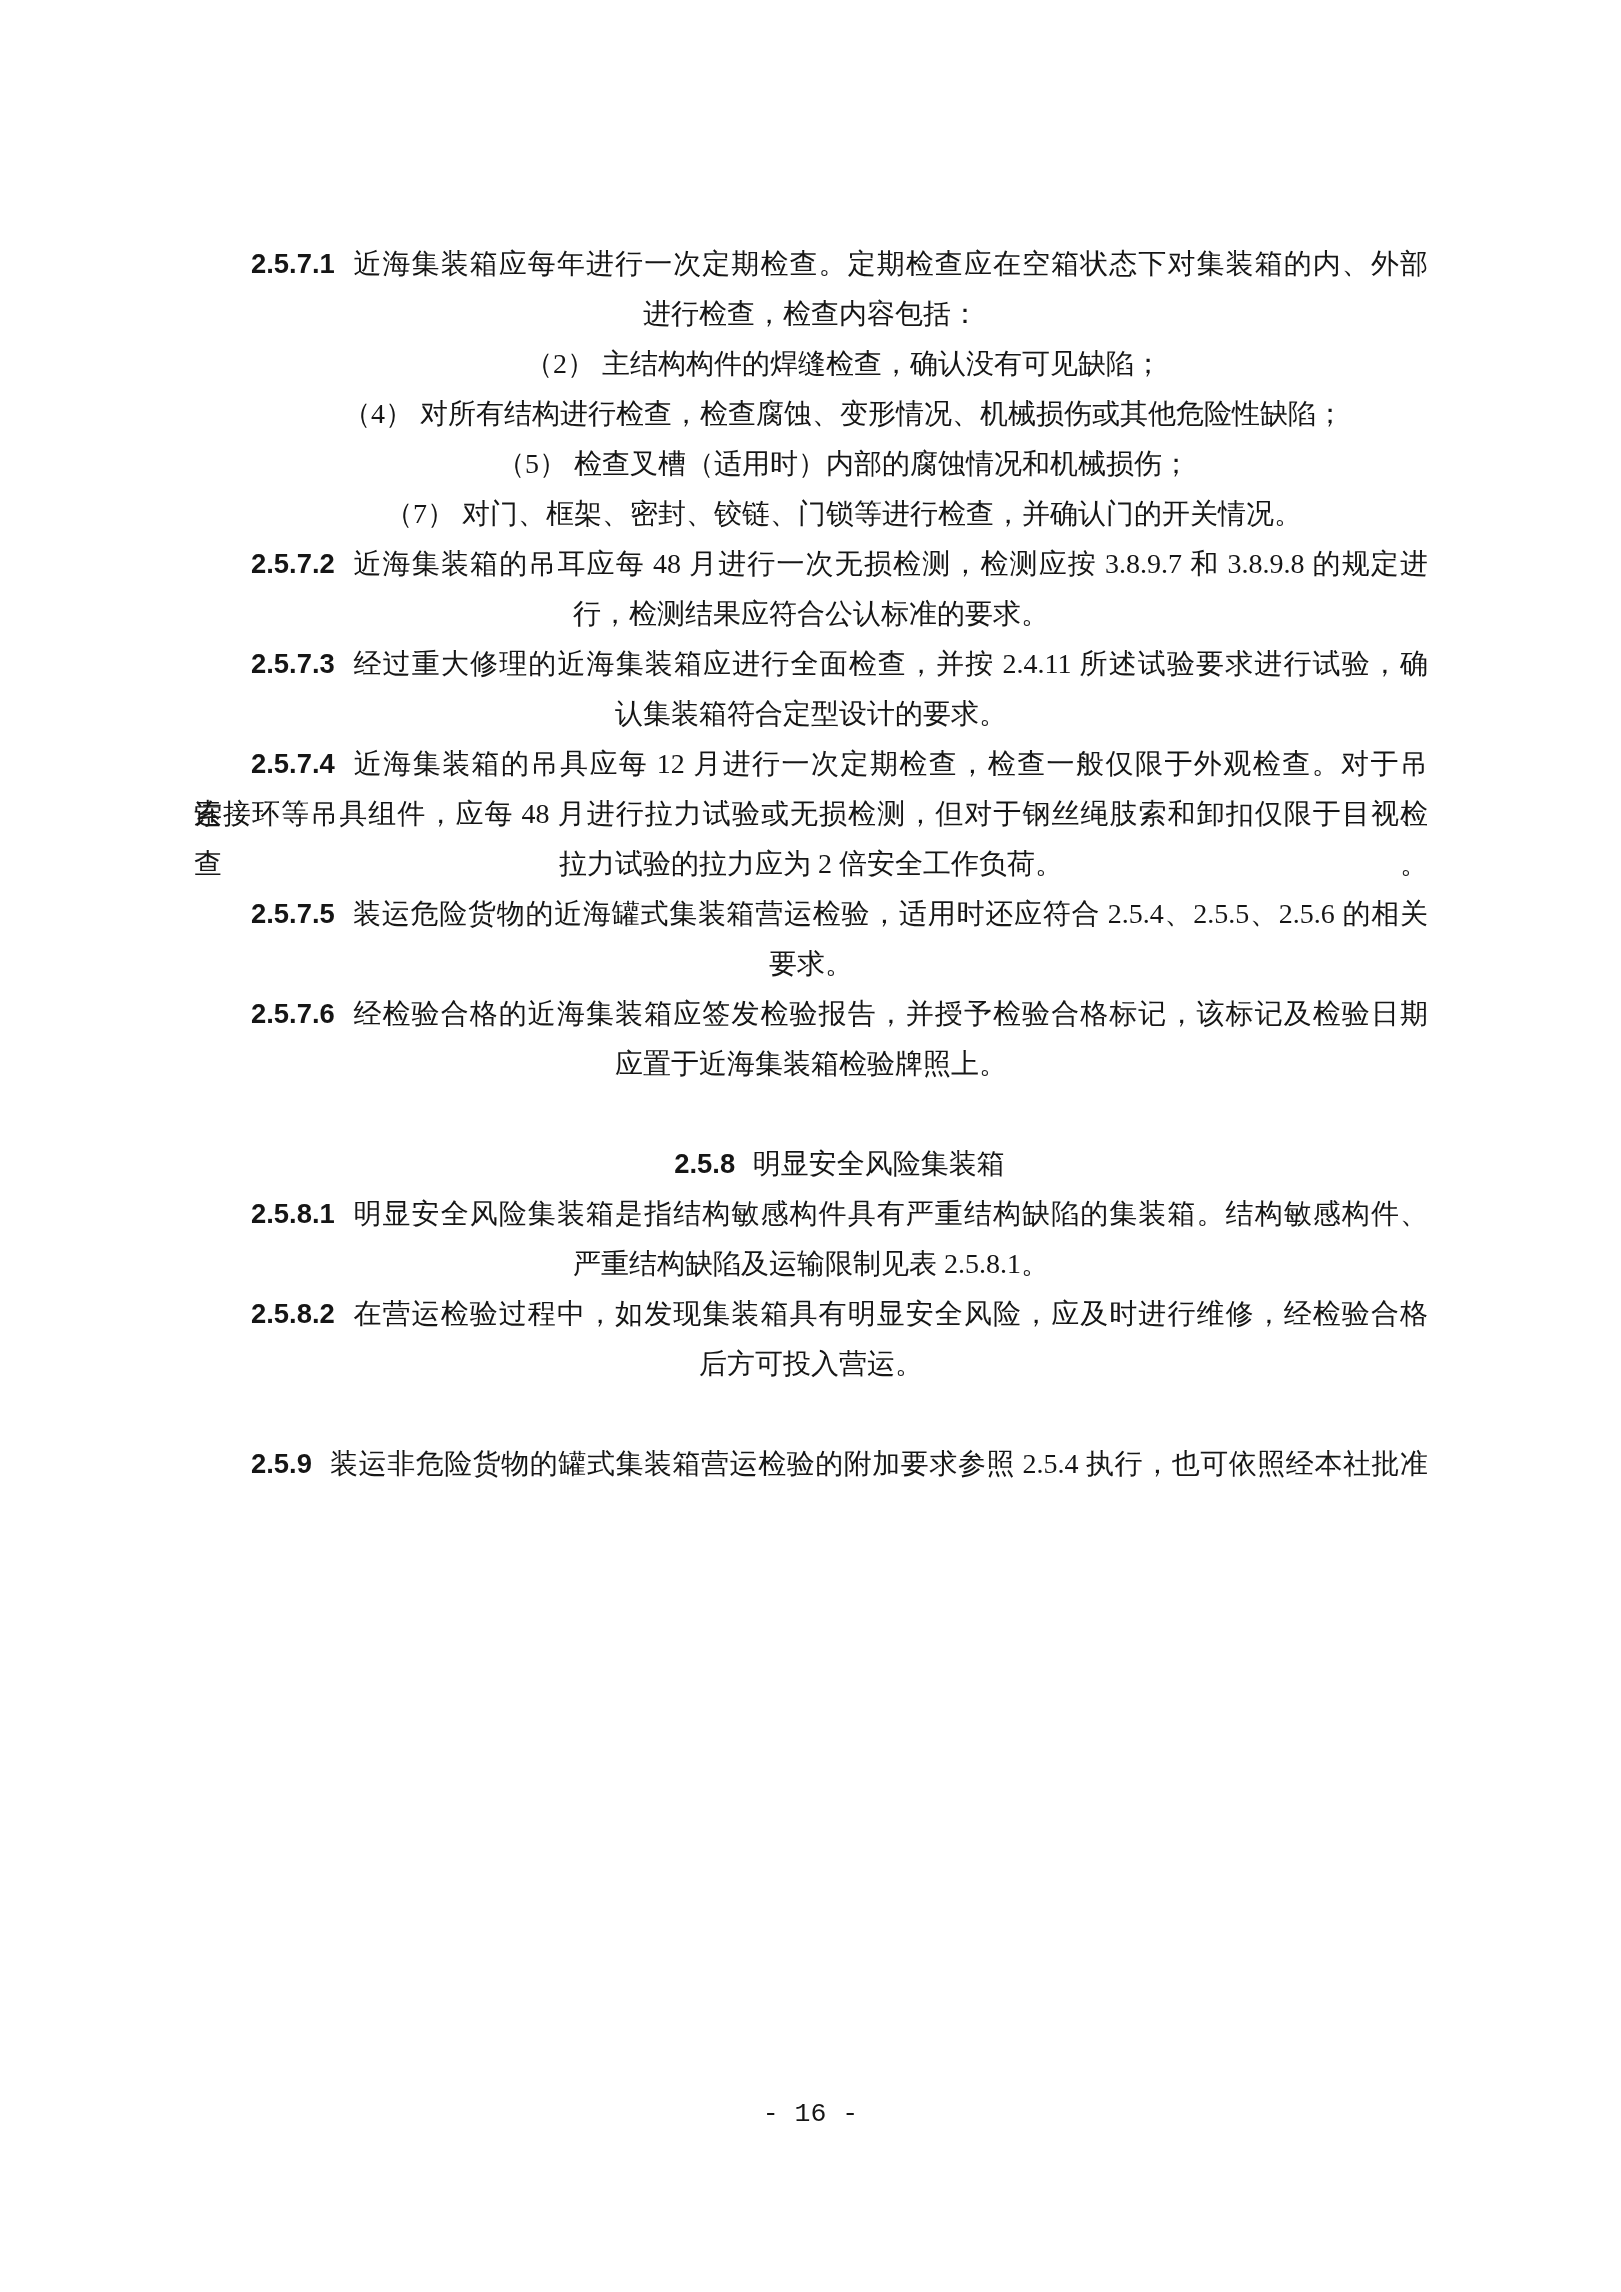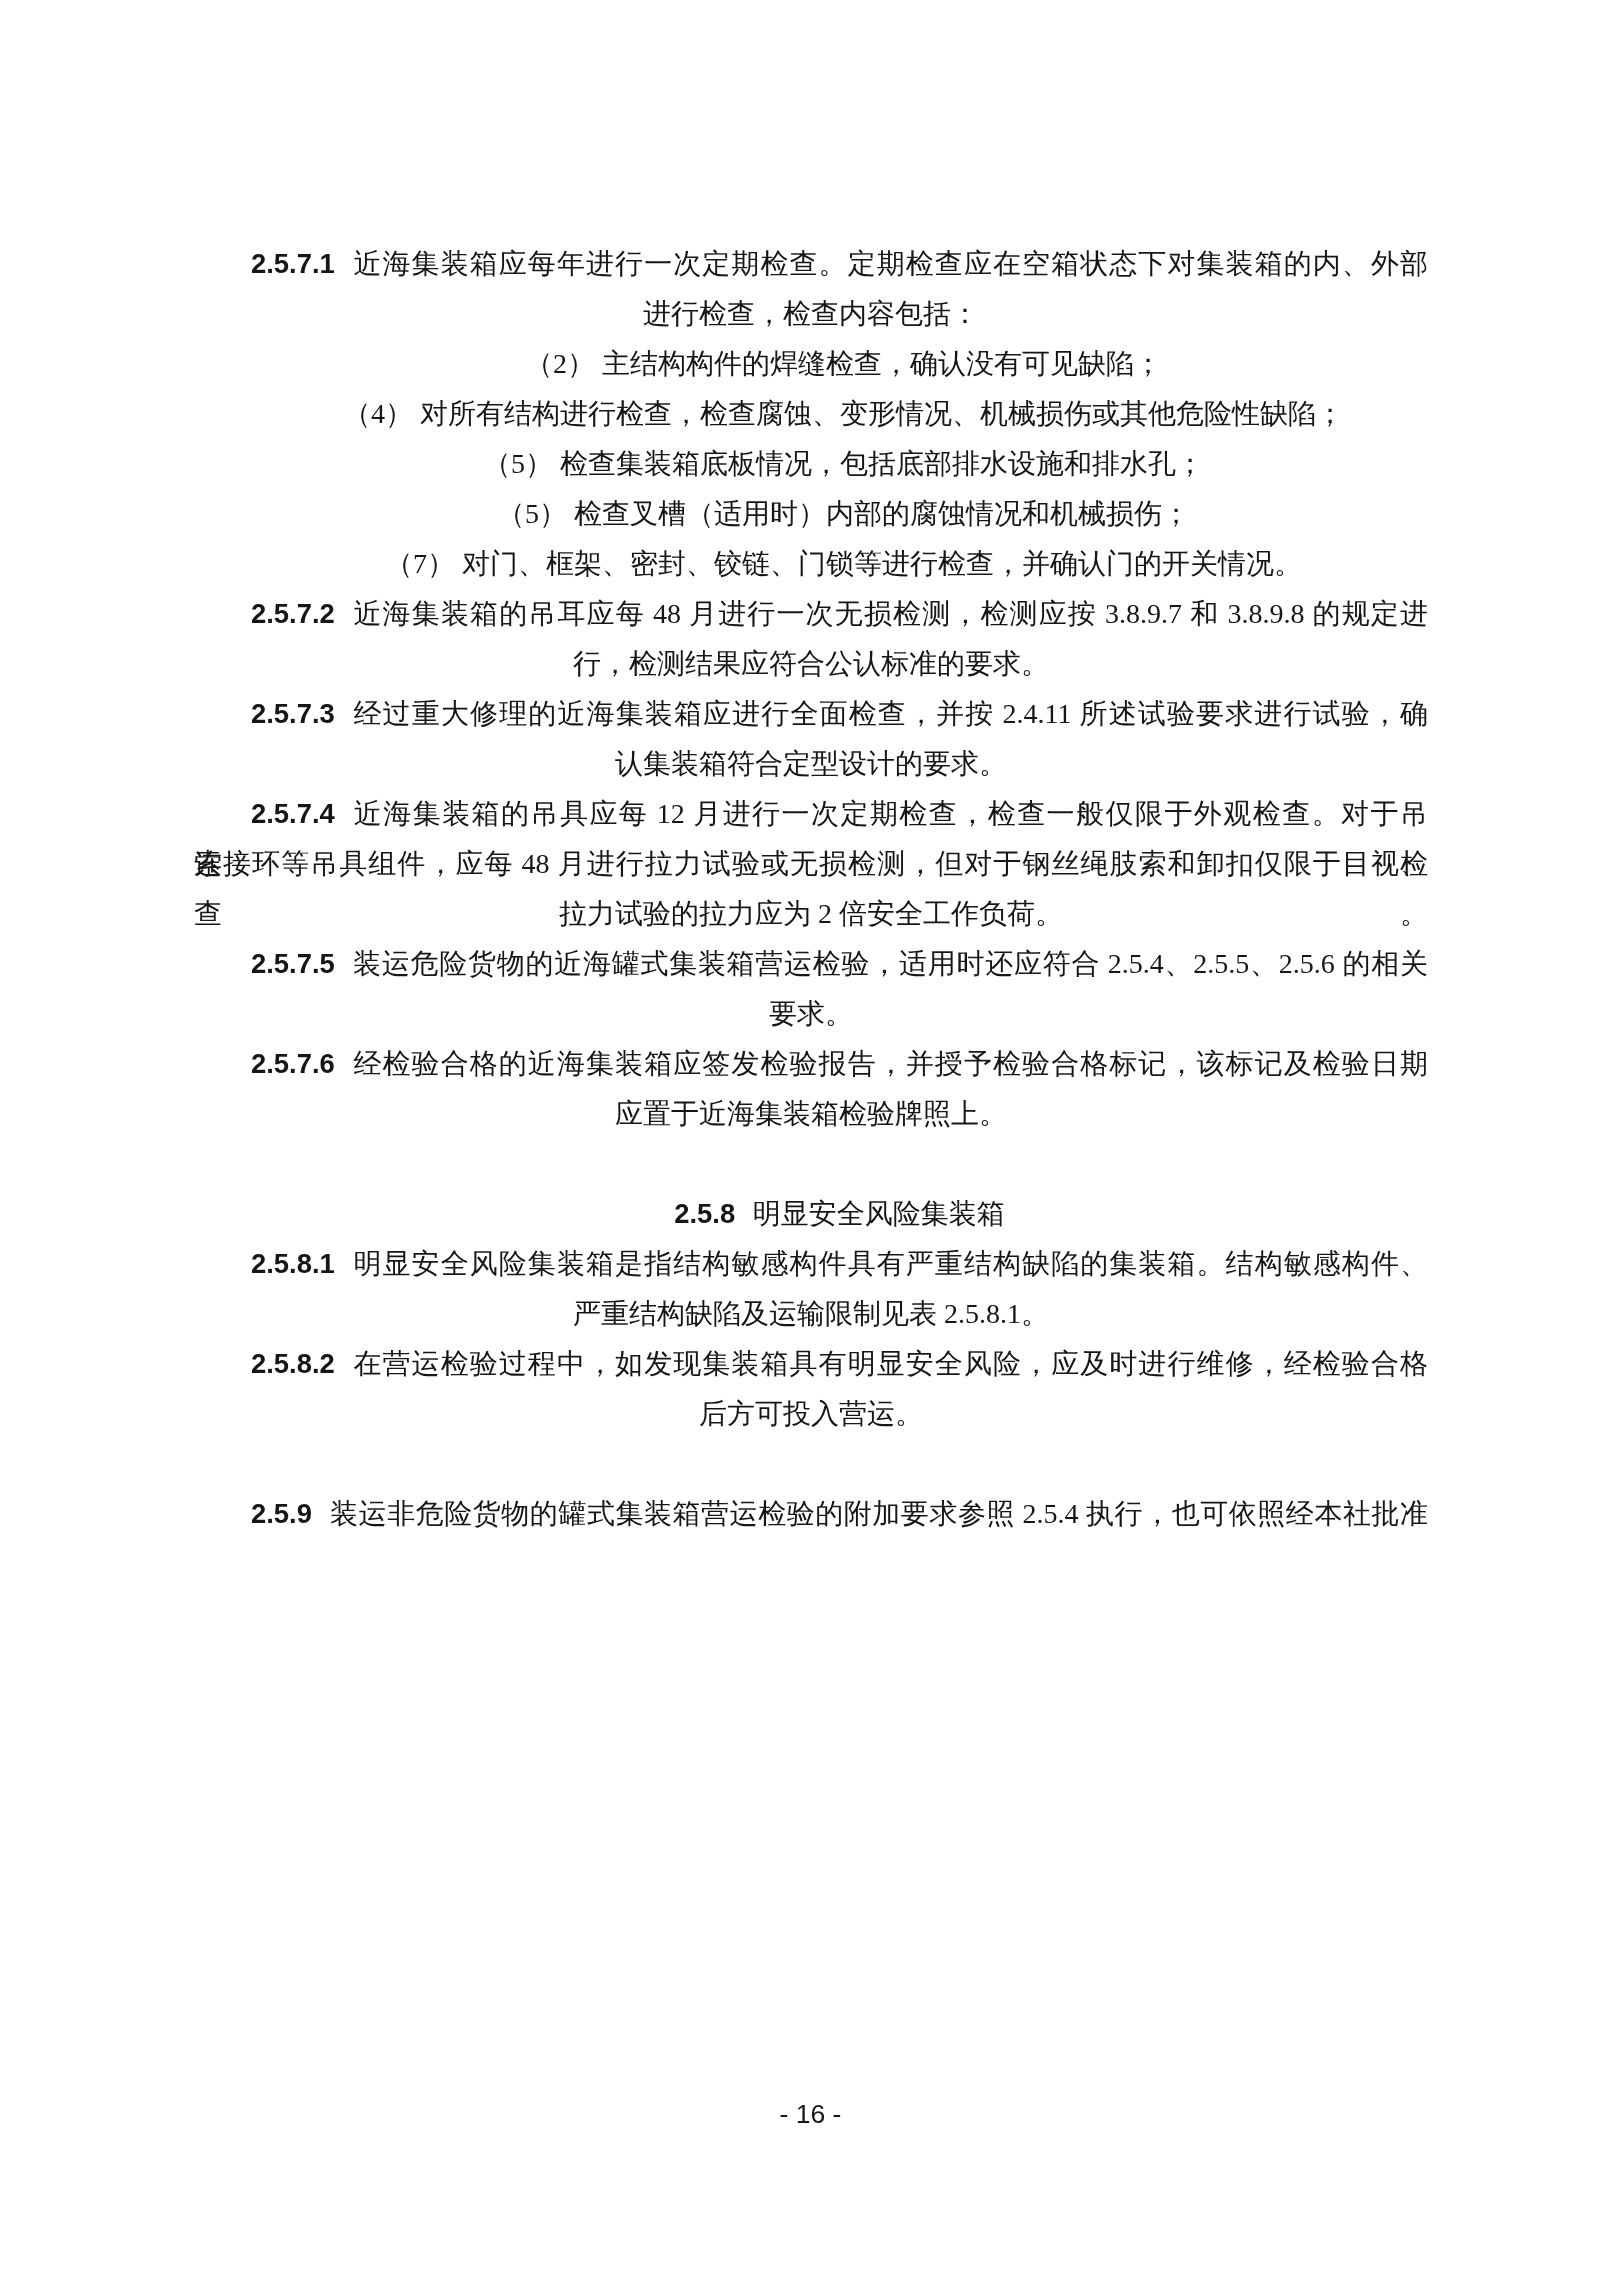--- a/index.html
+++ b/index.html
@@ -50,34 +50,33 @@
     margin-right: 17.6px;
     letter-spacing: 0px;
   }
   .footer {
     position: absolute;
     left: 0;
     top: 2099px;
     width: 100%;
     text-align: center;
     font-size: 26.5px;
-    font-family: Liberation Sans, sans-serif;
+    font-family: Liberation Mono, monospace;
     color: #161616;
   }
 </style>
 </head>
 <body>
 
 <div class="page">
   <div class="body-area">
       <div class="line indent just"><span class="num">2.5.7.1</span>近海集装箱应每年进行一次定期检查。定期检查应在空箱状态下对集装箱的内、外部</div>
       <div class="line flush">进行检查，检查内容包括：</div>
       <div class="line item">（2） 主结构构件的焊缝检查，确认没有可见缺陷；</div>
       <div class="line item">（4） 对所有结构进行检查，检查腐蚀、变形情况、机械损伤或其他危险性缺陷；</div>
-      <div class="line item">（5） 检查集装箱底板情况，包括底部排水设施和排水孔；</div>
       <div class="line item">（5） 检查叉槽（适用时）内部的腐蚀情况和机械损伤；</div>
       <div class="line item">（7） 对门、框架、密封、铰链、门锁等进行检查，并确认门的开关情况。</div>
       <div class="line indent just"><span class="num">2.5.7.2</span>近海集装箱的吊耳应每 48 月进行一次无损检测，检测应按 3.8.9.7 和 3.8.9.8 的规定进</div>
       <div class="line flush">行，检测结果应符合公认标准的要求。</div>
       <div class="line indent just"><span class="num">2.5.7.3</span>经过重大修理的近海集装箱应进行全面检查，并按 2.4.11 所述试验要求进行试验，确</div>
       <div class="line flush">认集装箱符合定型设计的要求。</div>
       <div class="line indent just"><span class="num">2.5.7.4</span>近海集装箱的吊具应每 12 月进行一次定期检查，检查一般仅限于外观检查。对于吊索、</div>
       <div class="line flush just">连接环等吊具组件，应每 48 月进行拉力试验或无损检测，但对于钢丝绳肢索和卸扣仅限于目视检查。</div>
       <div class="line flush">拉力试验的拉力应为 2 倍安全工作负荷。</div>
       <div class="line indent just"><span class="num">2.5.7.5</span>装运危险货物的近海罐式集装箱营运检验，适用时还应符合 2.5.4、2.5.5、2.5.6 的相关</div>

